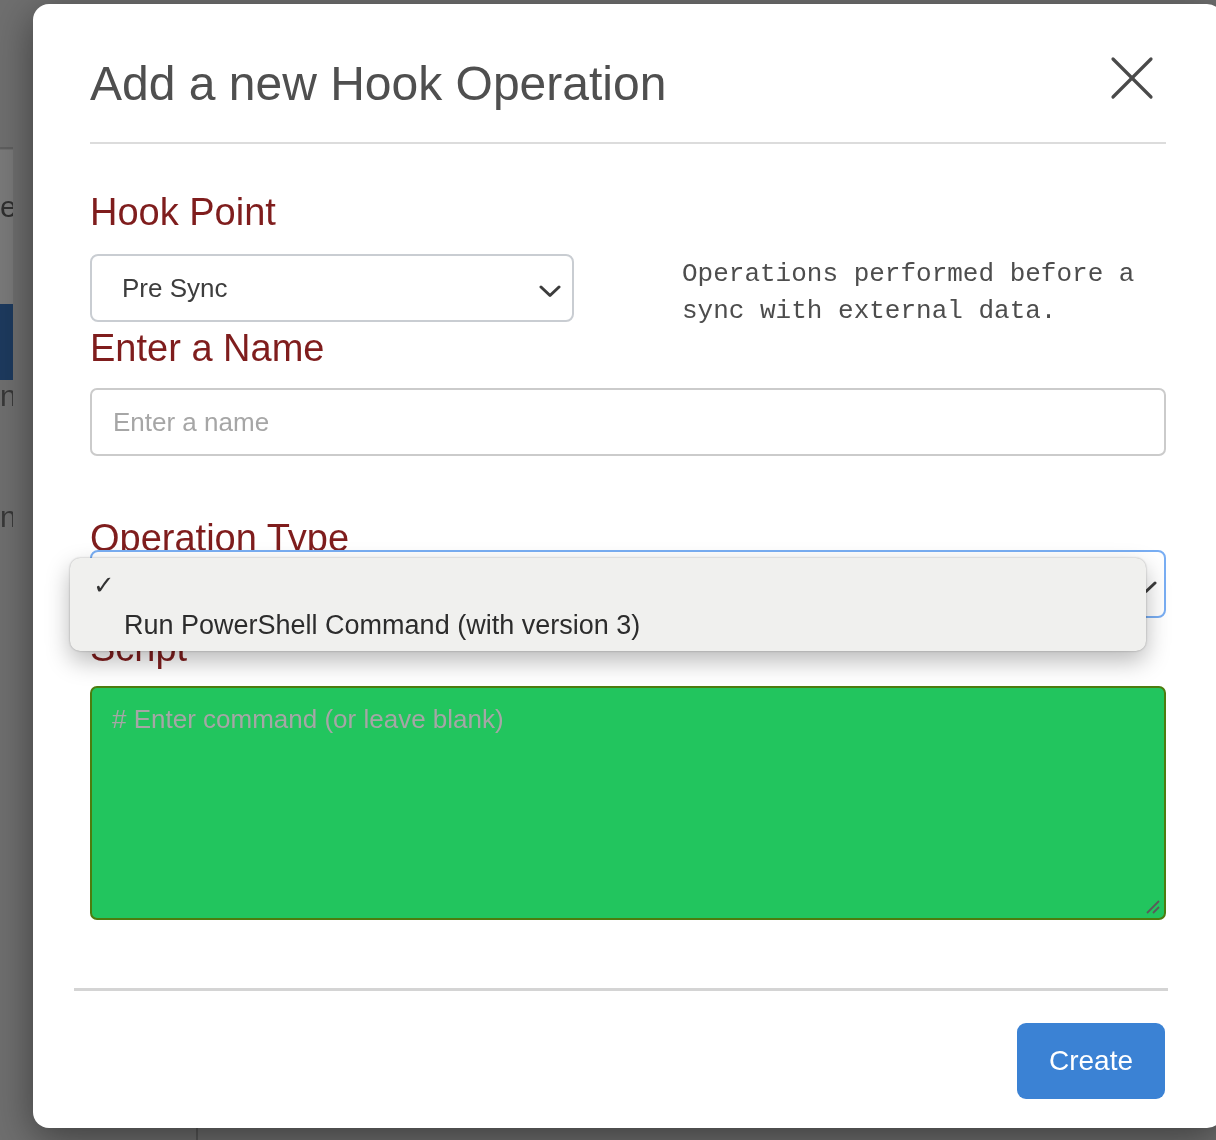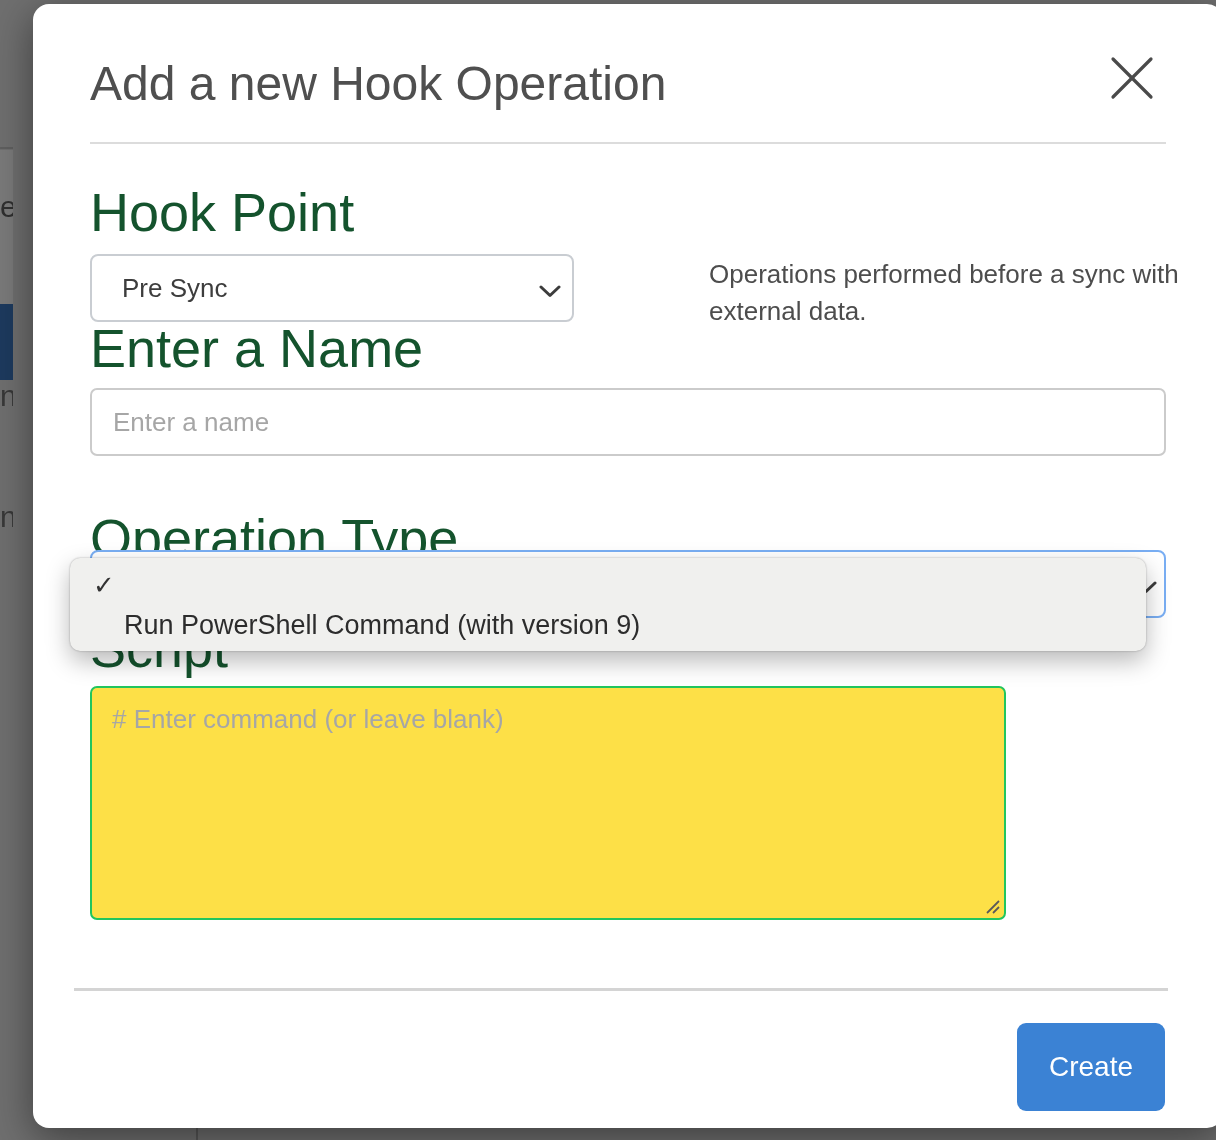--- a/index.html
+++ b/index.html
@@ -44,21 +44,21 @@
   .close-btn {
     left: 1072px; top: 47px; width: 54px; height: 54px;
     display: flex; align-items: center; justify-content: center;
     background: transparent; border: none; cursor: pointer;
   }
   .close-btn svg { position: static; }
 
   .divider1 { left: 57px; top: 138px; width: 1076px; height: 2px; background: #dcdcdc; }
   .divider2 { left: 41px; top: 984px; width: 1094px; height: 3px; background: #d4d4d4; }
 
-  .section-heading { font-size: 54px; line-height: 48px; color: #14532d; white-space: nowrap; }
+  .section-heading { font-size: 38px; line-height: 48px; color: #7f1d1d; white-space: nowrap; }
   .h-hook   { left: 57px; top: 184px; }
   .h-name   { left: 57px; top: 320px; }
   .h-optype { left: 57px; top: 510px; }
   .h-script { left: 57px; top: 620px; z-index: 1; }
 
   .select-box {
     border: 2px solid #c9cdd2; border-radius: 8px; background: #fff;
     display: flex; align-items: center; cursor: pointer;
   }
   .select-box * { position: static; }
@@ -68,22 +68,22 @@
   }
   .select-hook .chev { position: absolute; right: 11px; top: 28px; }
 
   .select-optype {
     left: 57px; top: 546px; width: 1076px; height: 68px;
     border: 2px solid #79aef3; z-index: 2;
   }
   .select-optype .chev { position: absolute; right: 7px; top: 28px; }
 
   .helper-text {
-    left: 676px; top: 252px; width: 475px;
-    font-size: 26px; line-height: 37px; color: #4d4d4d;
+    left: 649px; top: 252px; width: 475px;
+    font-size: 26px; line-height: 37px; color: #4d4d4d; font-family: Liberation Mono, monospace;
   }
 
   .text-input {
     left: 57px; top: 384px; width: 1076px; height: 68px;
     border: 2px solid #cbcbcb; border-radius: 7px;
     font-family: "Liberation Sans", "DejaVu Sans", sans-serif;
     font-size: 26px; color: #333; padding: 0 0 0 21px; outline: none;
   }
   .text-input::placeholder { color: #a6a6a6; opacity: 1; }
 
@@ -98,41 +98,41 @@
     position: relative; left: 0; width: 100%; height: 40px;
     font-size: 27px; line-height: 40px; color: #2c2c2c;
     white-space: nowrap; cursor: pointer;
   }
   .dropdown-option .check {
     position: absolute; left: 23px; top: 0; font-size: 26px; color: #333;
   }
   .dropdown-option .opt-label { position: absolute; left: 54px; top: 0; }
 
   .script-area {
-    left: 57px; top: 682px; width: 916px; height: 234px;
-    border: 2px solid #22c55e; border-radius: 7px; background: #fde047;
+    left: 57px; top: 682px; width: 1076px; height: 234px;
+    border: 2px solid #4d7c0f; border-radius: 7px; background: #22c55e;
   }
   .script-area textarea {
     position: absolute; left: 0; top: 0; width: 100%; height: 100%;
     border: none; outline: none; resize: none; background: transparent;
     border-radius: 5px;
     font-family: "Liberation Sans", "DejaVu Sans", sans-serif;
     font-size: 26px; color: #333; padding: 16px 20px;
   }
   .script-area textarea::placeholder { color: #a6a6a6; opacity: 1; }
   .resize-handle { right: 3px; bottom: 3px; width: 16px; height: 16px; cursor: nwse-resize; }
 
   .btn {
     border: none; border-radius: 9px; cursor: pointer;
     display: flex; align-items: center; justify-content: center;
     font-family: "Liberation Sans", "DejaVu Sans", sans-serif;
     font-size: 28px;
   }
   .btn-cancel { left: 819px; top: 1019px; width: 153px; height: 76px; background: #f4f4f4; color: #0a0a0a; }
-  .btn-create { left: 984px; top: 1019px; width: 148px; height: 88px; background: #3b82d4; color: #ffffff; font-weight: 500; }
+  .btn-create { left: 984px; top: 1019px; width: 148px; height: 76px; background: #3b82d4; color: #ffffff; font-weight: 500; }
 </style>
 </head>
 <body>
 
 <div class="bd bd-left-div"></div>
 <div class="bd bd-left-light"></div>
 <div class="bd bd-navy"></div>
 <div class="bd bd-frag bd-frag-e">e</div>
 <div class="bd bd-frag bd-frag-n1">n</div>
 <div class="bd bd-frag bd-frag-n2">n</div>
@@ -182,21 +182,21 @@
     </span>
   </div>
 
   <div class="section-heading h-script">Script</div>
 
   <div class="dropdown-panel">
     <div class="dropdown-option">
       <span class="check">✓</span>
     </div>
     <div class="dropdown-option">
-      <span class="opt-label">Run PowerShell Command (with version 9)</span>
+      <span class="opt-label">Run PowerShell Command (with version 3)</span>
     </div>
   </div>
 
   <div class="script-area">
     <textarea placeholder="# Enter command (or leave blank)" style=""></textarea>
     <span class="resize-handle">
       <svg width="16" height="16" viewBox="0 0 16 16">
         <line x1="2" y1="14" x2="14" y2="2" stroke="#5a5a5a" stroke-width="1.8"></line>
         <line x1="8" y1="14" x2="14" y2="8" stroke="#5a5a5a" stroke-width="1.8"></line>
       </svg>

